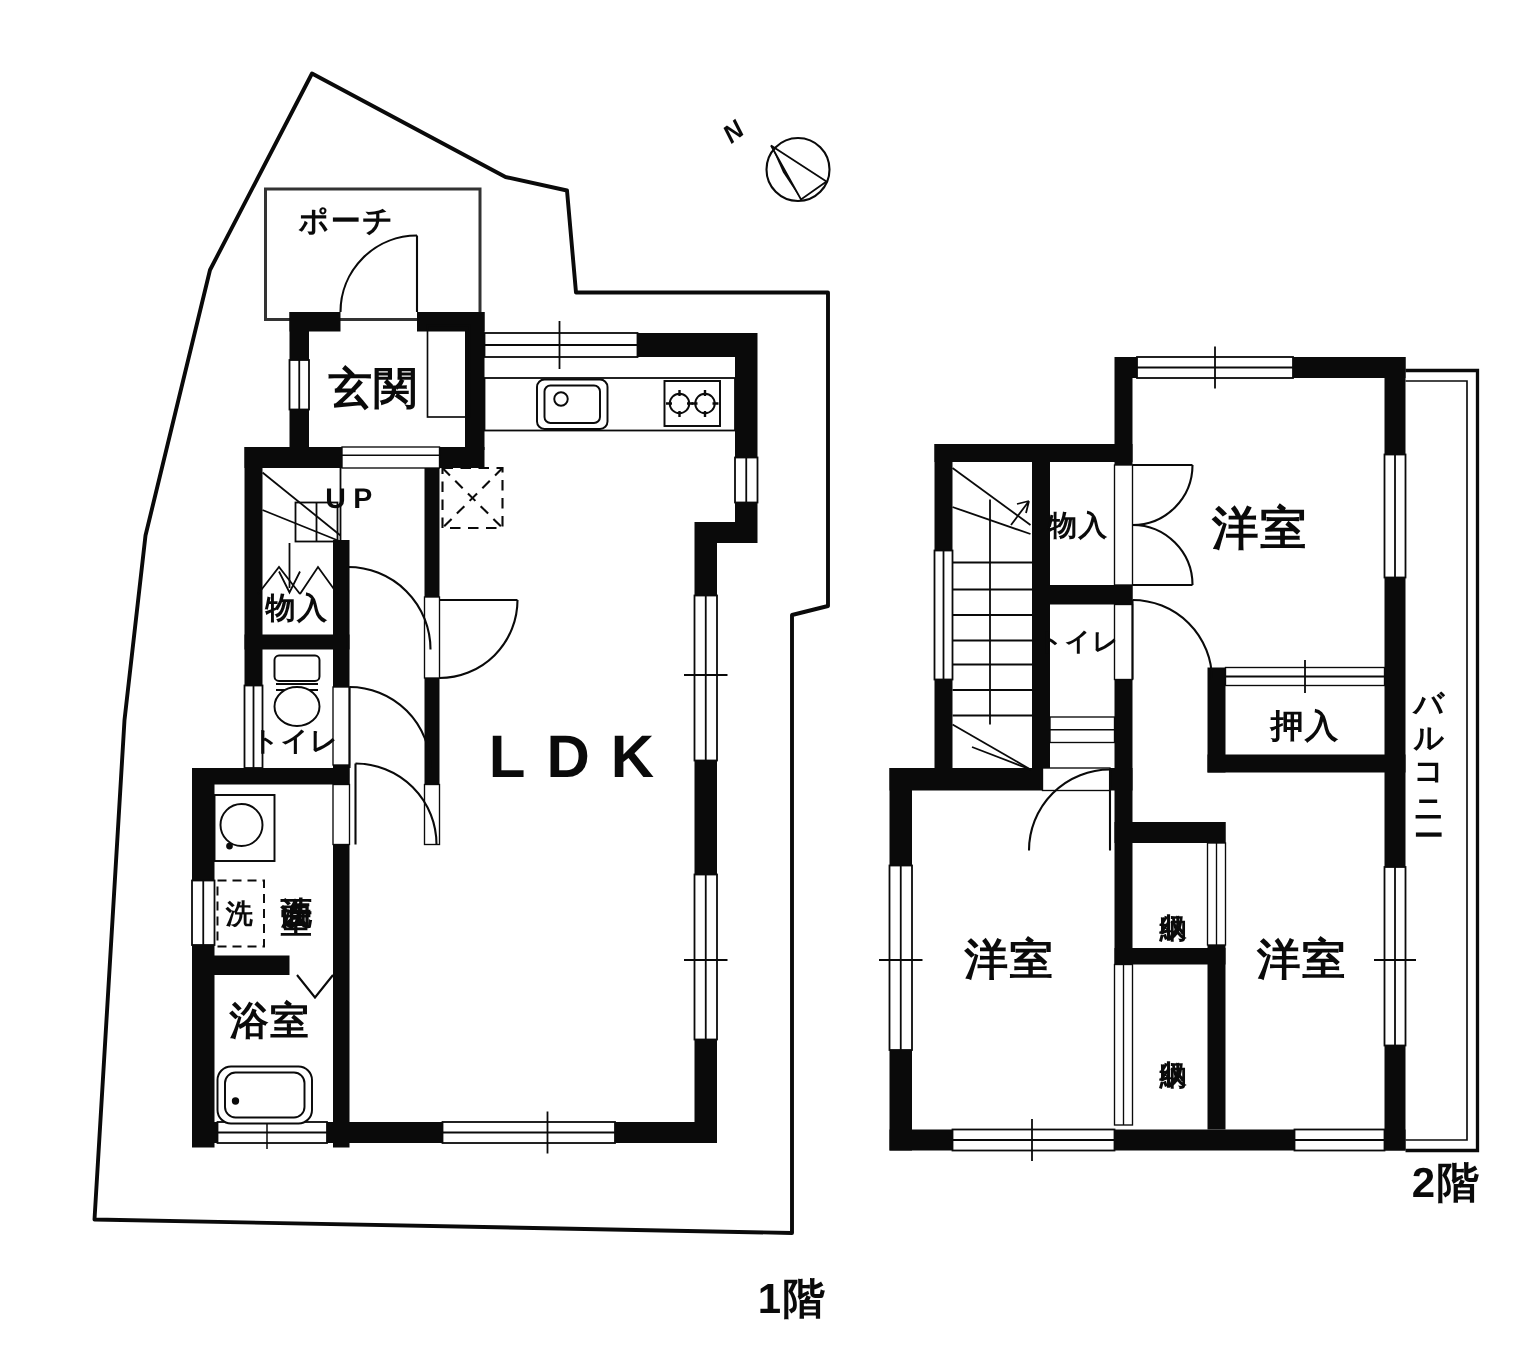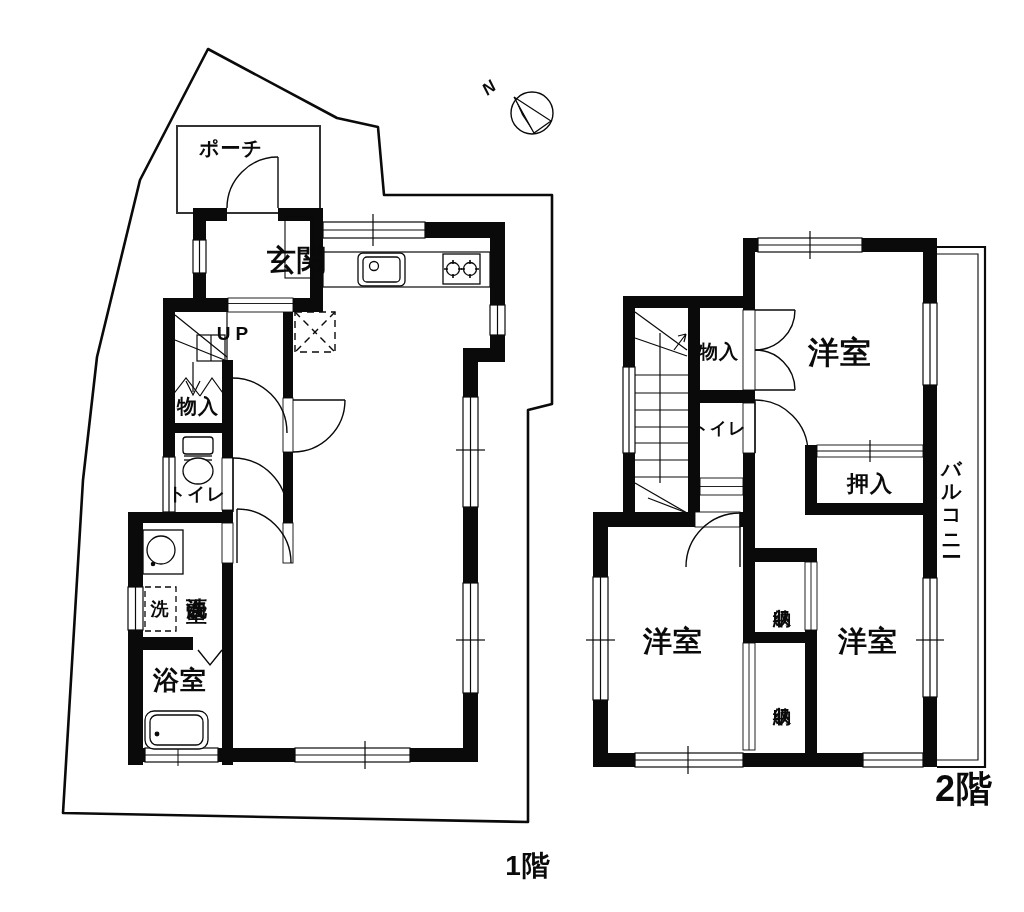--- a/index.html
+++ b/index.html
@@ -310,34 +310,35 @@
   </g>
 
   <g>
     <circle cx="532" cy="113" r="21" fill="none" stroke="#0a0a0a" stroke-width="1.4"></circle>
     <polygon points="514,97 551,121 534,133" fill="none" stroke="#0a0a0a" stroke-width="1.2"></polygon>
     <polygon points="514,97 534,133 522,115" fill="#0a0a0a"></polygon>
   </g>
 </svg>
 
   <div class="lbl" style="left:231px;top:148px;font-size:20px;">ポーチ</div>
-  <div class="lbl" style="left:249px;top:260px;font-size:29px;margin-left:48px;">玄関</div>
+  <div class="lbl" style="left:249px;top:260px;font-size:29px;">玄関</div>
   <div class="lbl up" style="left:235px;top:333px;font-size:19px;">UP</div>
   <div class="lbl" style="left:198px;top:406px;font-size:20px;">物入</div>
   <div class="lbl" style="left:197px;top:494px;font-size:18px;">トイレ</div>
   <div class="lbl v" style="left:197px;top:584px;font-size:21px;">洗面室</div>
   <div class="lbl" style="left:160px;top:609px;font-size:18px;">洗</div>
   <div class="lbl" style="left:180px;top:680px;font-size:26px;">浴室</div>
+  <div class="lbl ldk" style="left:388px;top:505px;font-size:40px;">LDK</div>
   <div class="lbl" style="left:528px;top:866px;font-size:28px;">1階</div>
 
   <div class="lbl" style="left:719px;top:351px;font-size:19px;">物入</div>
   <div class="lbl" style="left:719px;top:428px;font-size:17px;">トイレ</div>
   <div class="lbl" style="left:840px;top:352px;font-size:31px;">洋室</div>
   <div class="lbl" style="left:870px;top:484px;font-size:22px;">押入</div>
   <div class="lbl" style="left:673px;top:641px;font-size:29px;">洋室</div>
   <div class="lbl" style="left:868px;top:641px;font-size:29px;">洋室</div>
   <div class="lbl v" style="left:782px;top:596px;font-size:18px;">収納</div>
   <div class="lbl v" style="left:782px;top:694px;font-size:18px;">収納</div>
   <div class="lbl v" style="left:952px;top:497px;font-size:20px;">バルコニー</div>
-  <div class="lbl" style="left:964px;top:789px;font-size:36px;">2階</div>
+  <div class="lbl" style="left:964px;top:789px;font-size:28px;">2階</div>
 
   <div class="lbl n-label" style="left:489px;top:88px;">N</div>
 </div>
 
 </body></html>

